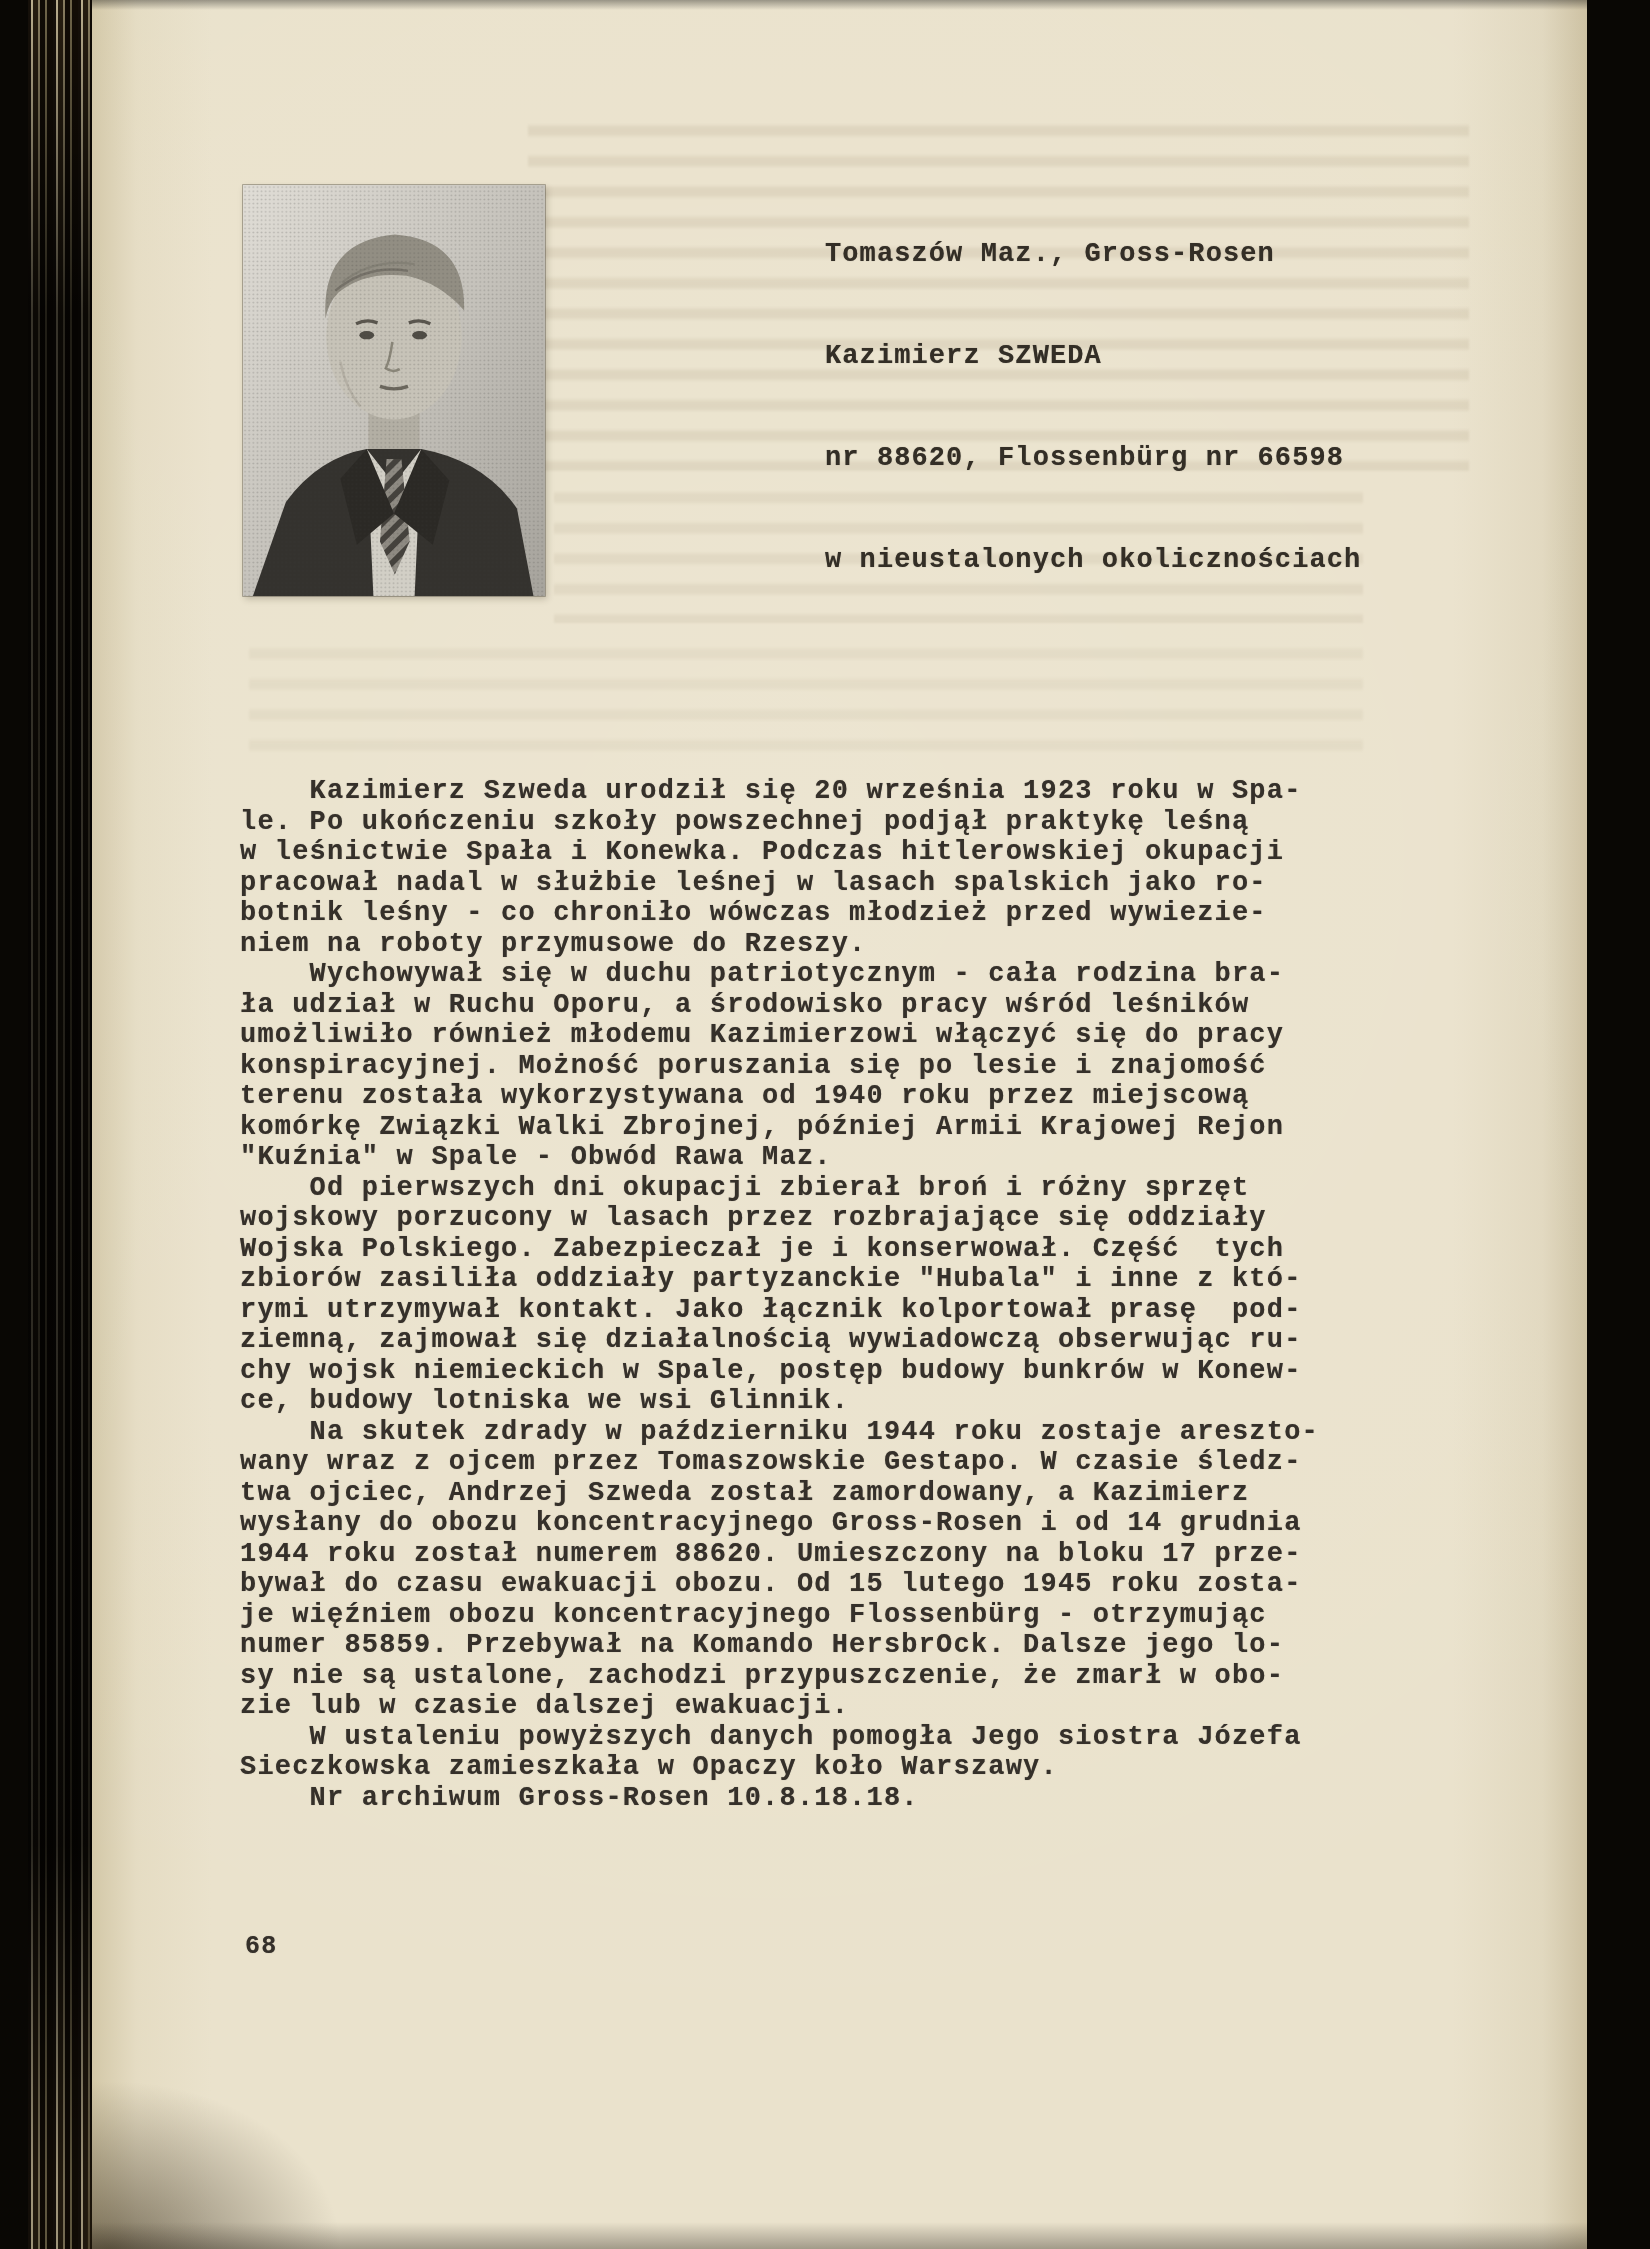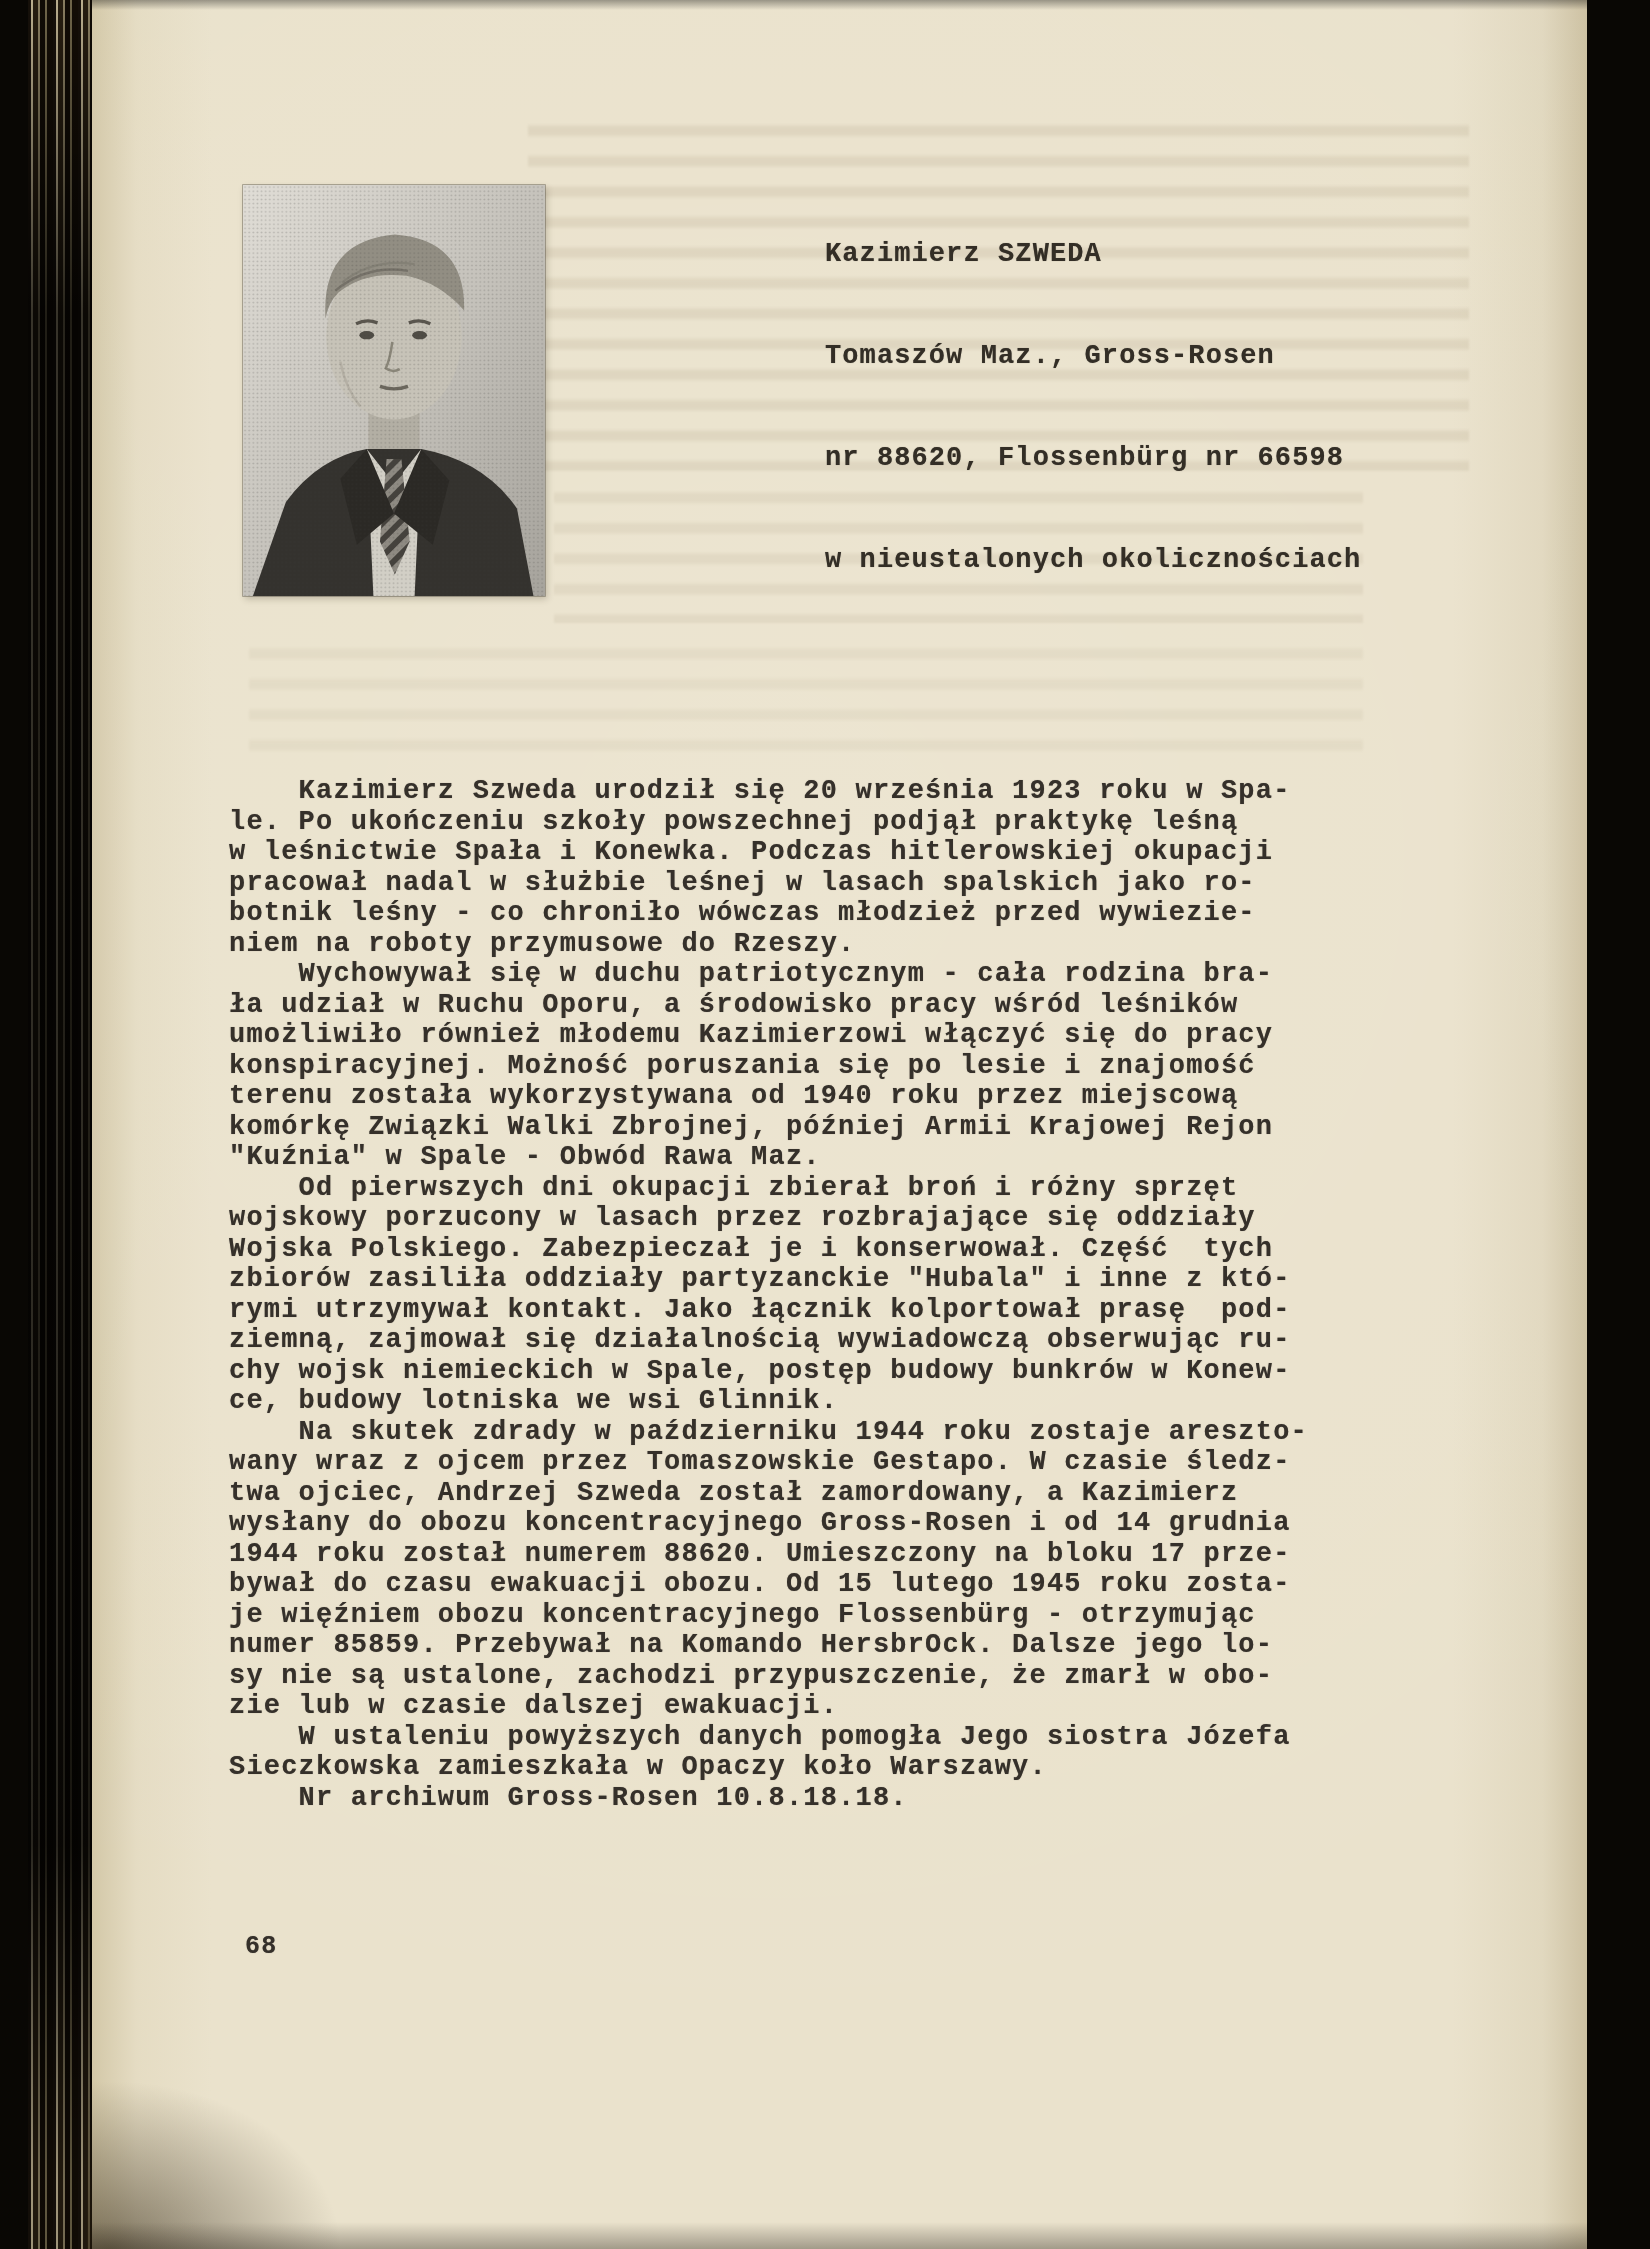--- a/index.html
+++ b/index.html
@@ -68,21 +68,21 @@
   .caption {
     position: absolute; left: 733px; top: 169px; width: 627px;
     color: #332e26;
     font-size: 27px; line-height: 34px; font-weight: 700;
     letter-spacing: 1.1px;
     text-shadow: 0 0 0.8px rgba(51,46,38,.55);
     white-space: pre;
   }
 
   .body-text {
-    position: absolute; left: 137px; top: 776px; width: 1205px;
+    position: absolute; left: 148px; top: 776px; width: 1205px;
     color: #35302a;
     font-size: 27px; line-height: 30.5px; font-weight: 700;
     letter-spacing: 1.2px;
     text-shadow: 0 0 0.8px rgba(53,48,42,.5);
   }
   .para { white-space: pre; }
 
   .page-number {
     position: absolute; left: 153px; top: 1932px;
     color: #35302a;
@@ -135,22 +135,22 @@
         <path d="M137 168 Q150 162 163 167" stroke="#5a564e" stroke-width="4" fill="none"></path>
         <path d="M201 167 Q214 162 227 168" stroke="#5a564e" stroke-width="4" fill="none"></path>
         <path d="M181 190 Q178 212 173 222 Q181 228 190 223" stroke="#8a8679" stroke-width="3" fill="none"></path>
         <path d="M166 244 Q183 250 200 244" stroke="#6b675d" stroke-width="4" fill="none"></path>
         <path d="M118 214 Q124 246 142 268" stroke="#a9a497" stroke-width="3" fill="none" opacity="0.6"></path>
         <rect width="366" height="498" fill="url(#dots)"></rect>
       </svg>
     </div>
 
     <div class="caption">
+      <div>Tomaszów Maz., Gross-Rosen</div>
       <div>Kazimierz SZWEDA</div>
-      <div>Tomaszów Maz., Gross-Rosen</div>
       <div>nr 88620, Flossenbürg nr 66598</div>
       <div>w nieustalonych okolicznościach</div>
     </div>
 
     <div class="body-text">
         <div class="para">    Kazimierz Szweda urodził się 20 września 1923 roku w Spa-
 le. Po ukończeniu szkoły powszechnej podjął praktykę leśną
 w leśnictwie Spała i Konewka. Podczas hitlerowskiej okupacji
 pracował nadal w służbie leśnej w lasach spalskich jako ro-
 botnik leśny - co chroniło wówczas młodzież przed wywiezie-

